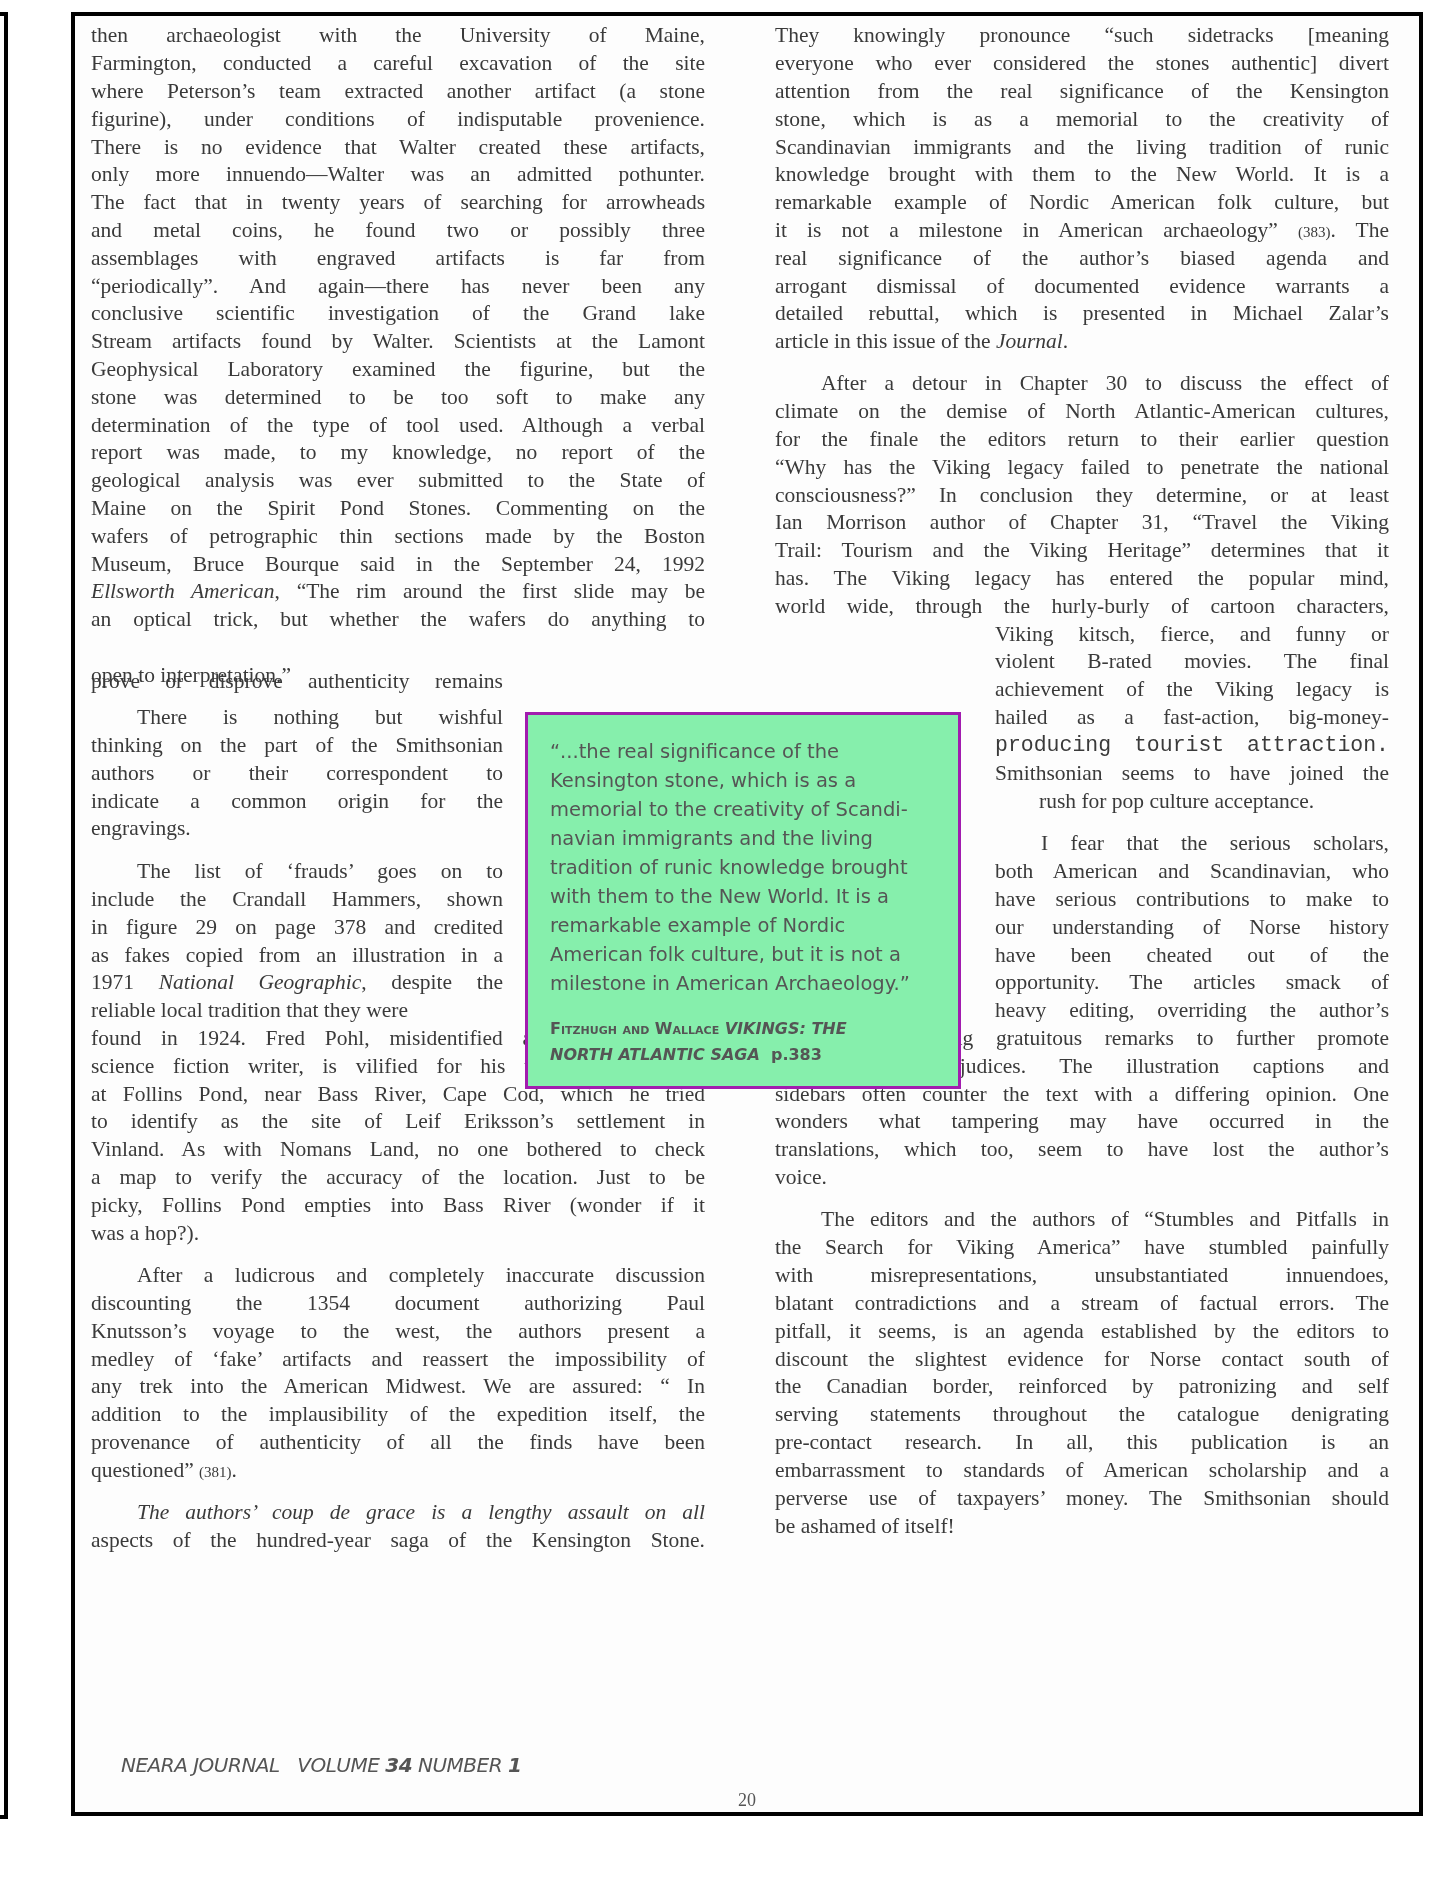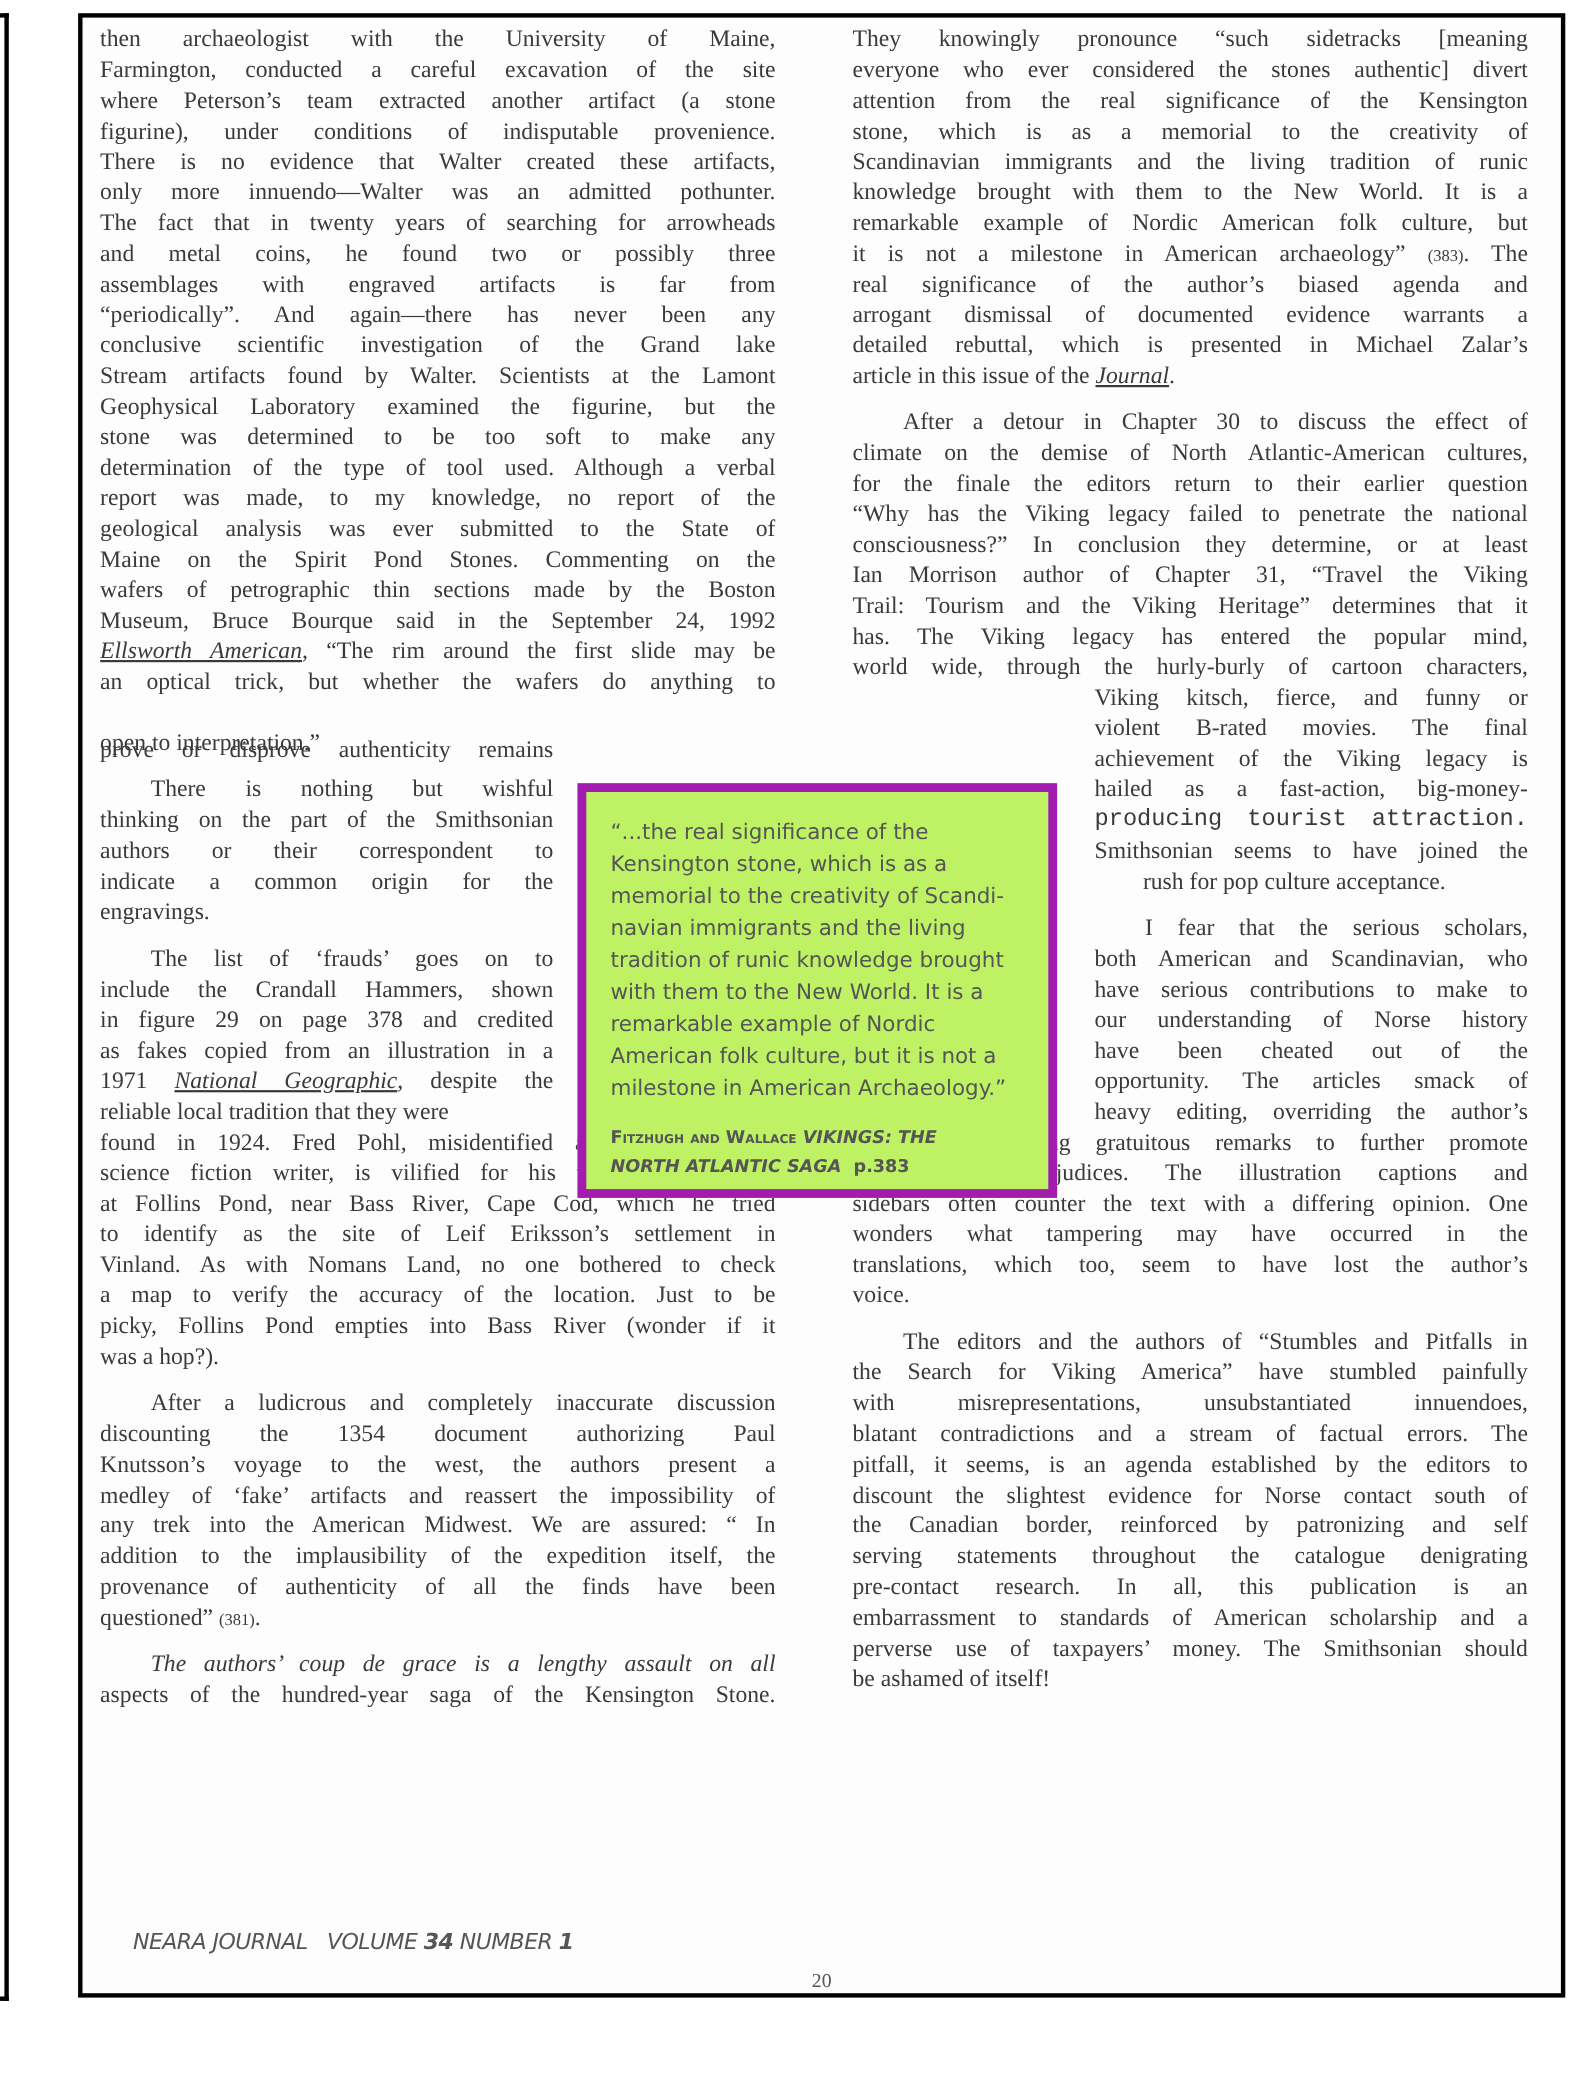--- a/index.html
+++ b/index.html
@@ -2,23 +2,23 @@
 <html><head>
 <meta charset="utf-8">
 <style>
   html,body{margin:0;padding:0;background:#fff;}
   body{width:1429px;height:1888px;position:relative;overflow:hidden;font-family:"Liberation Serif","DejaVu Serif",serif;color:#3a3a3a;}
   .left-strip{position:absolute;left:-4px;top:12px;width:8px;height:1799px;border-right:4px solid #000;border-bottom:4px solid #000;border-top:4px solid #000;}
   .frame{position:absolute;left:71px;top:12px;width:1344px;height:1796px;border:4px solid #000;background:#fdfdfd;}
   .col{position:absolute;top:0;}
   .ln{position:absolute;white-space:nowrap;font-size:21.5px;line-height:27.8px;height:27.8px;text-align:justify;text-align-last:justify;}
   .ln.last{text-align-last:left;}
-  .ln i{font-style:italic;text-decoration:underline;}
+  .ln i{font-style:italic;}
   .small{font-size:15px;}
-  .sidebar{position:absolute;left:525px;top:712px;width:436px;height:377px;border:8px solid #a21caf;background:#bef264;box-sizing:border-box;}
+  .sidebar{position:absolute;left:525px;top:712px;width:436px;height:377px;border:3px solid #a21caf;background:#86efac;box-sizing:border-box;}
   .sb-ln{position:absolute;left:22px;font-family:"DejaVu Sans","Liberation Sans",sans-serif;font-size:19.5px;line-height:29px;color:#555;white-space:nowrap;}
   .sb-cite{position:absolute;left:22px;font-family:"DejaVu Sans","Liberation Sans",sans-serif;font-weight:bold;color:#555;white-space:nowrap;font-size:16px;line-height:27px;}
   .sc{font-variant:small-caps;}
   .footer{position:absolute;left:121px;top:1753px;font-family:"DejaVu Sans","Liberation Sans",sans-serif;font-style:italic;font-size:20px;color:#555;letter-spacing:-0.5px;white-space:nowrap;}
   .footer b{font-weight:bold;}
   .pageno{position:absolute;left:738px;top:1790px;font-size:18px;color:#555;}
 </style>
 </head>
 <body>
 

